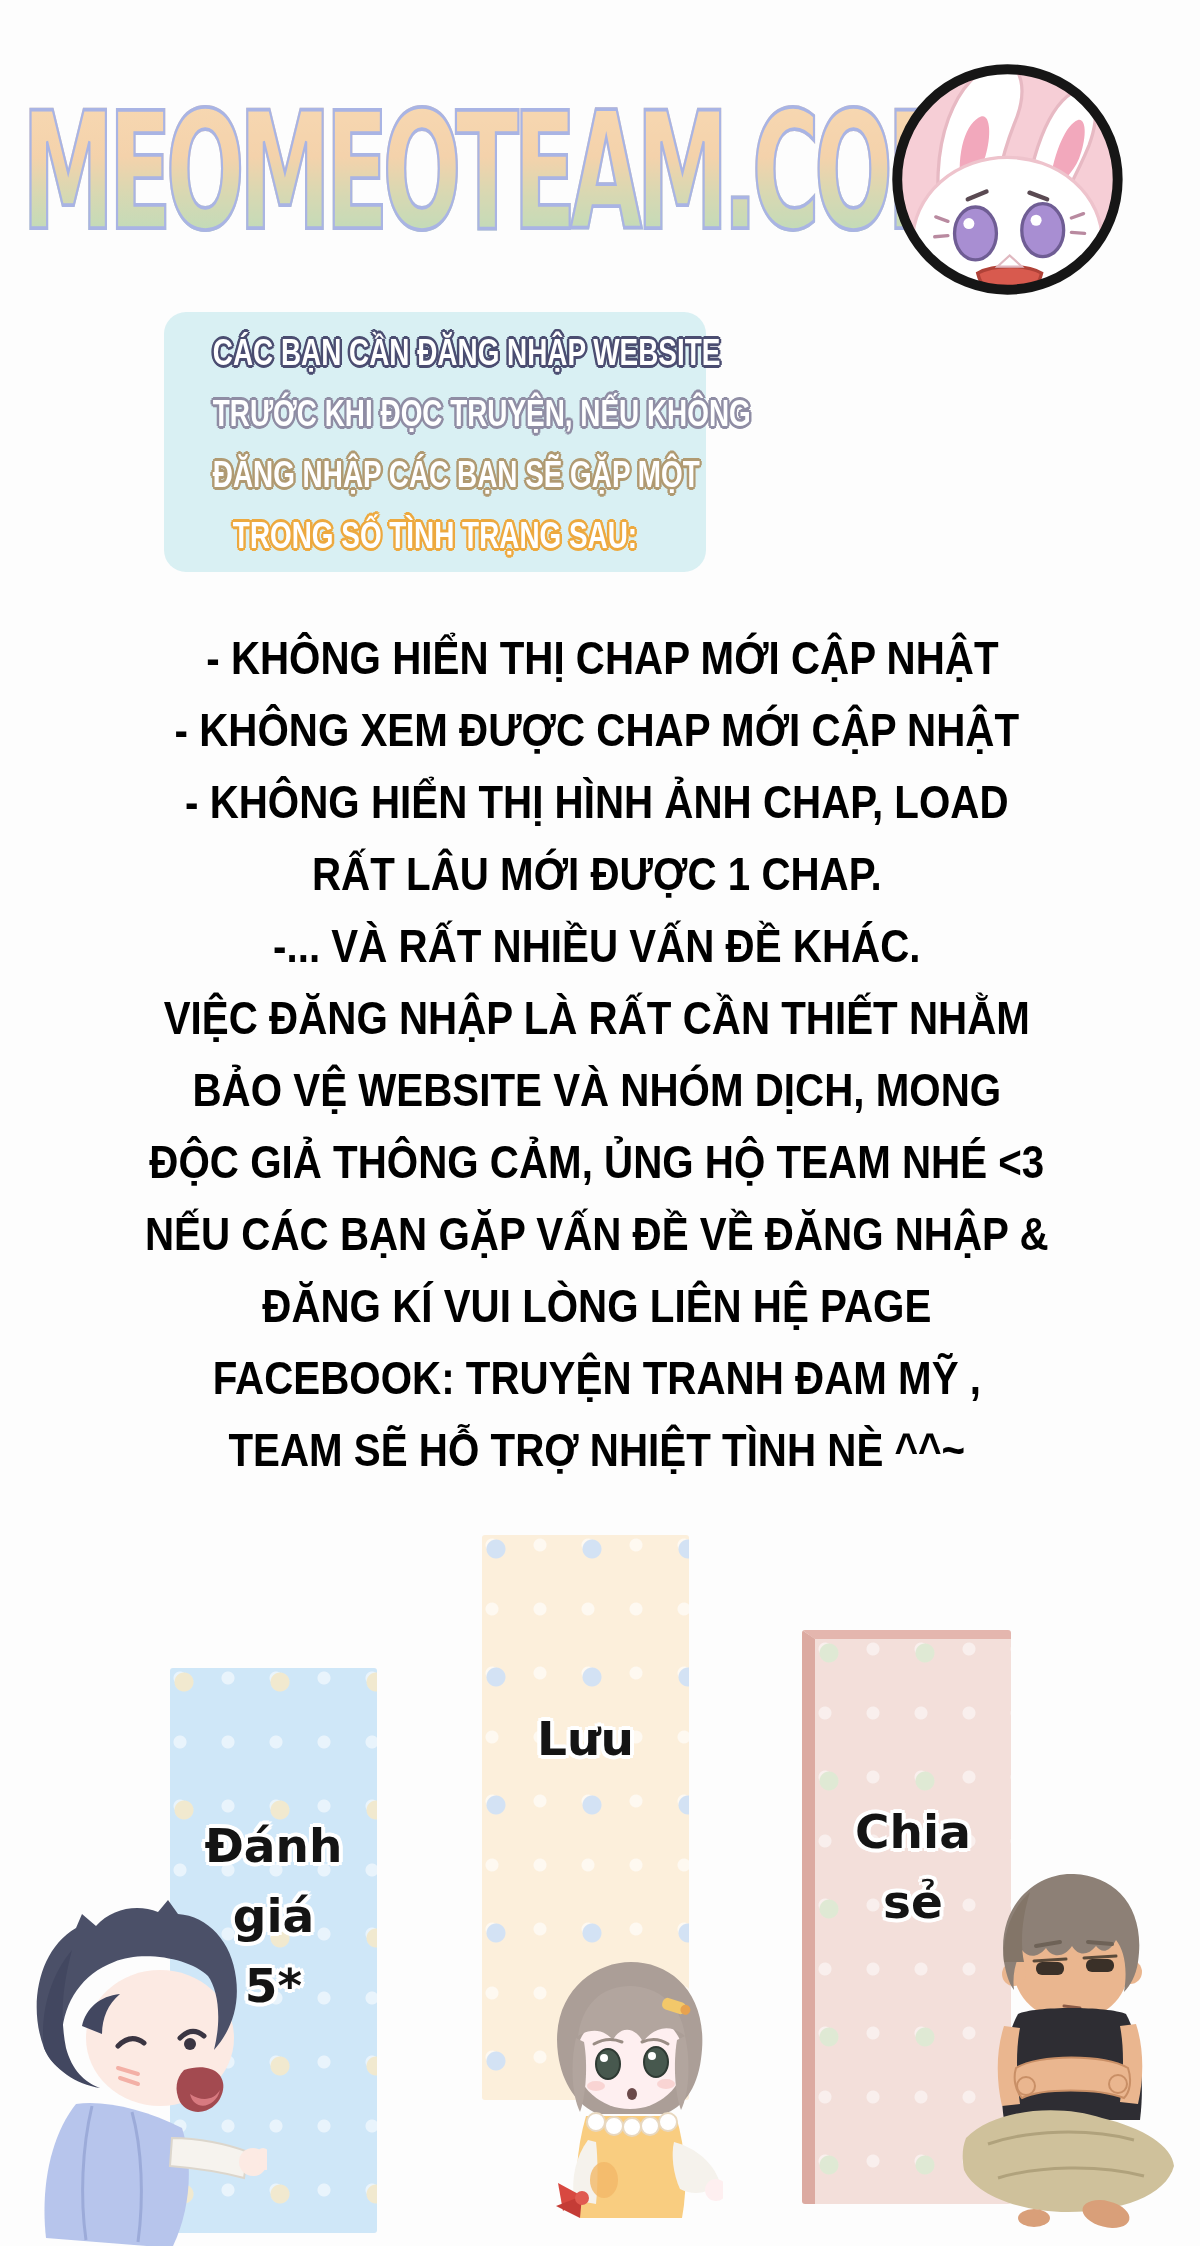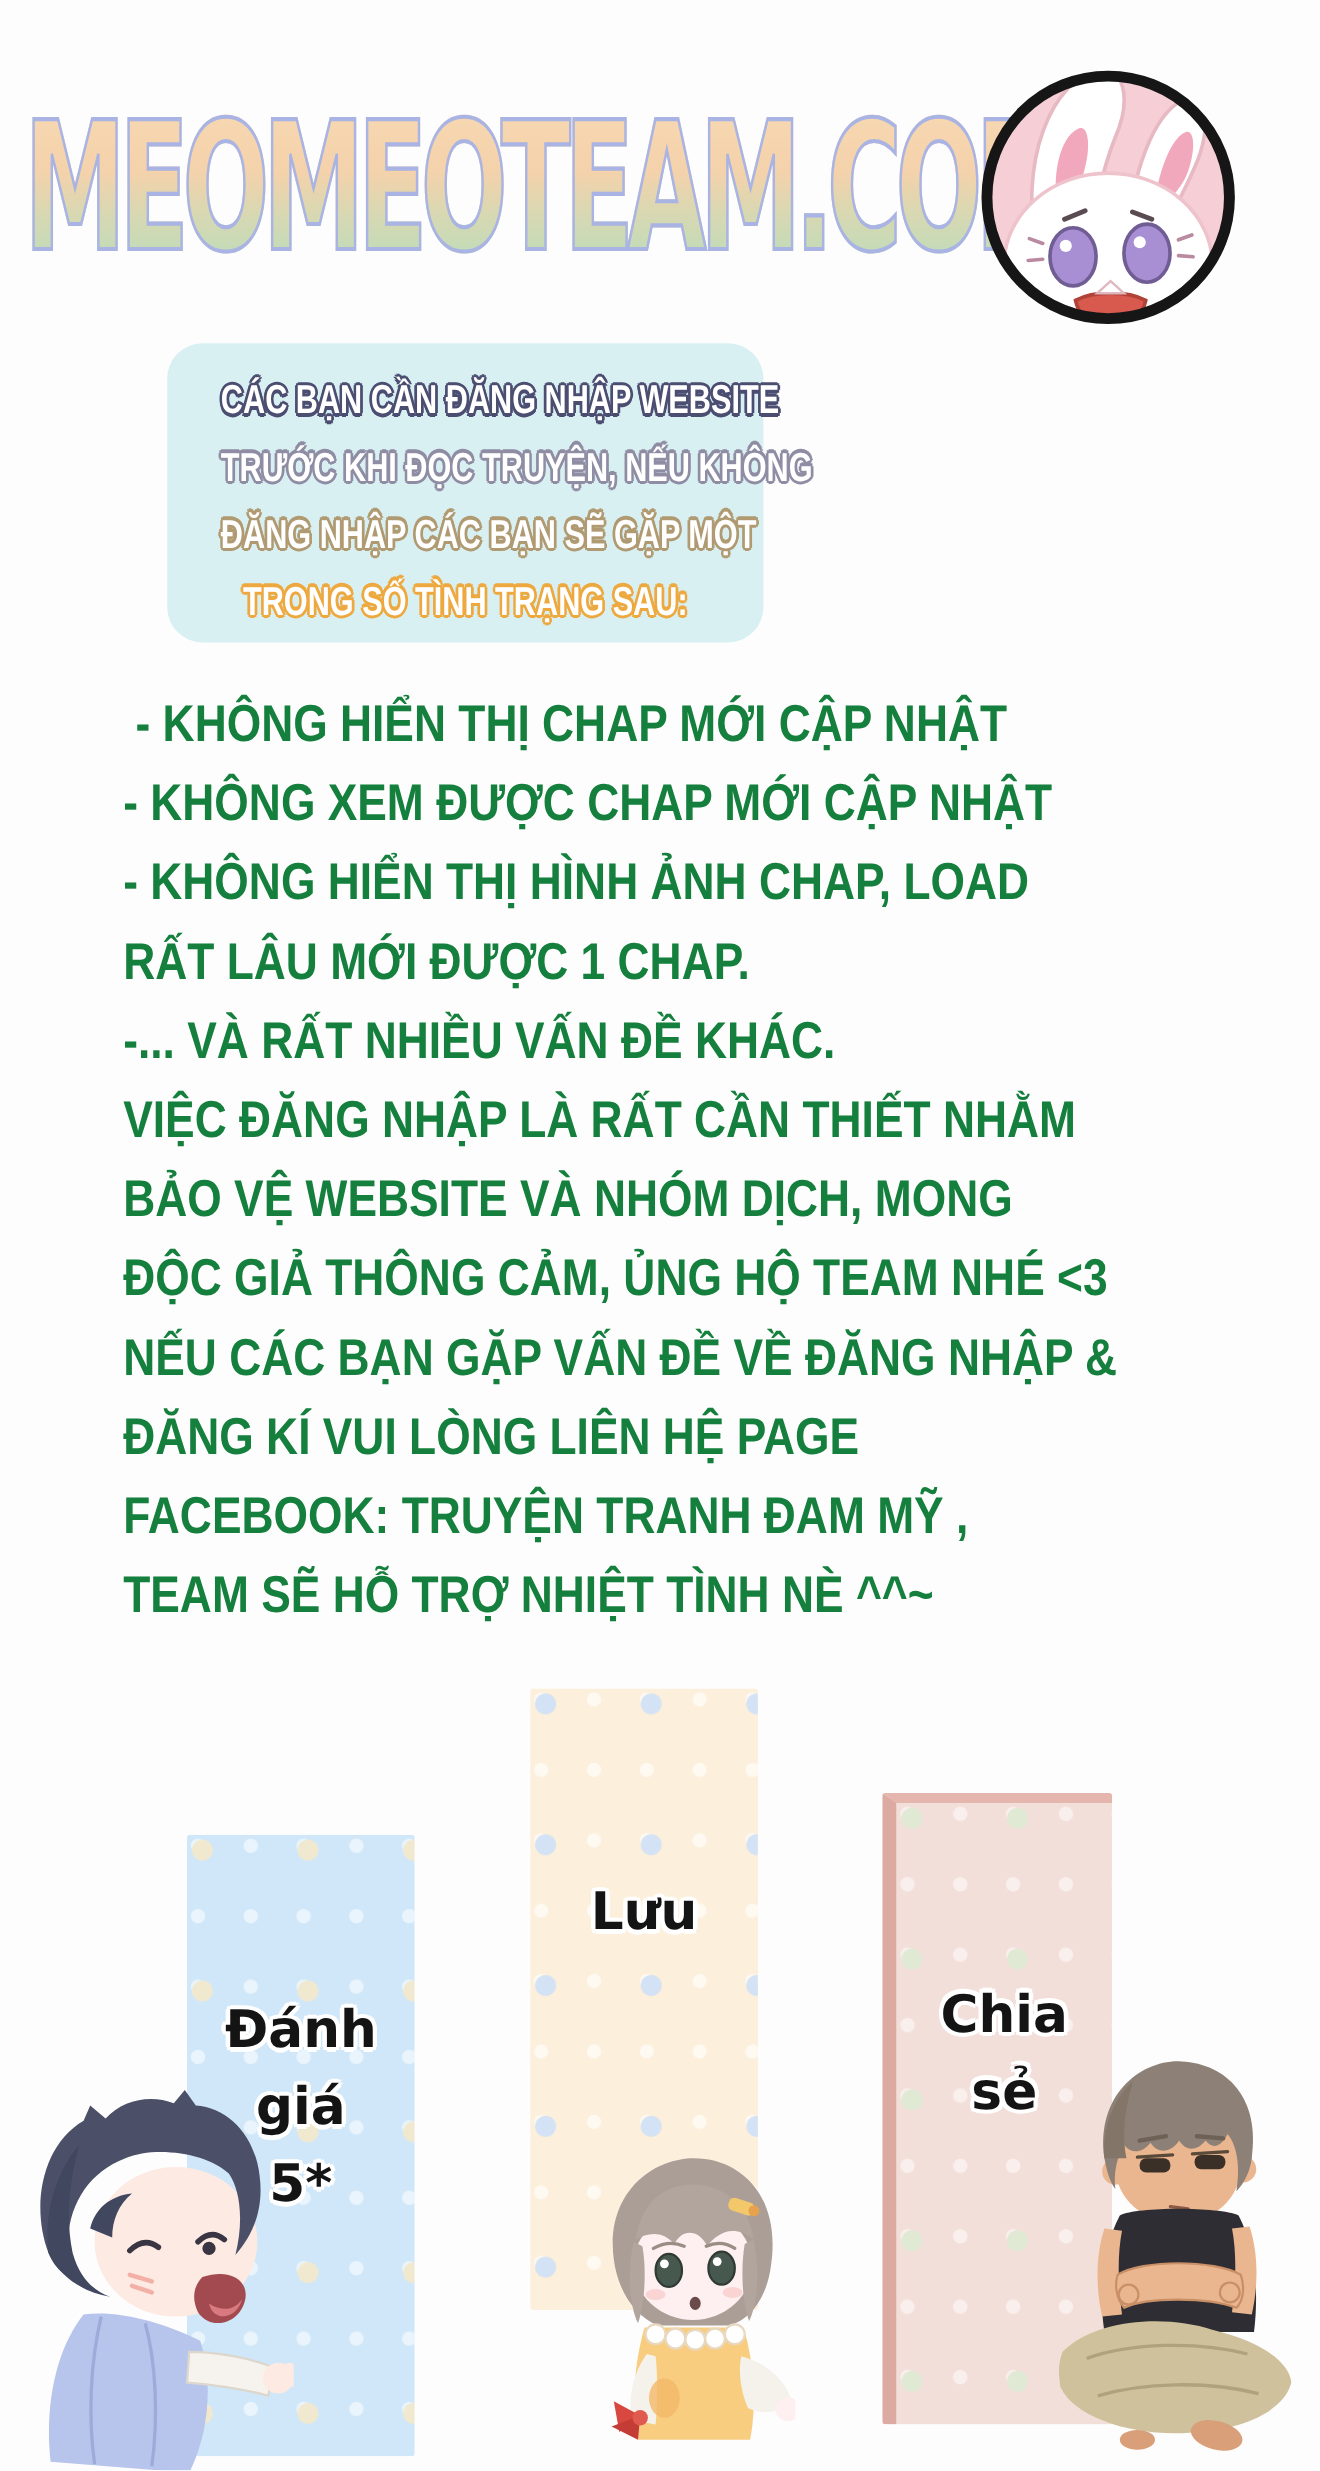--- a/index.html
+++ b/index.html
@@ -13,31 +13,31 @@
     transform:scale(.86,1.5);transform-origin:left center;white-space:nowrap;
     background:linear-gradient(180deg,#f8dab4 0%,#f4d2ab 42%,#d8d8b2 62%,#bcdcba 88%);
     -webkit-background-clip:text;background-clip:text;color:transparent;
     -webkit-text-stroke:2.5px #a9b4e4;
   }
 
   
   .mascot{position:absolute;left:884px;top:56px;width:248px;height:248px;}
 
   
-  .notice{position:absolute;left:152px;top:312px;width:542px;height:256px;background:#d9f0f3;border-radius:32px;
-          display:flex;flex-direction:column;justify-content:center;text-align:center;padding-top:16px;}
+  .notice{position:absolute;left:164px;top:312px;width:542px;height:256px;background:#d9f0f3;border-radius:22px;
+          display:flex;flex-direction:column;justify-content:center;text-align:center;padding-top:4px;}
   .notice-line{display:block;font-weight:bold;font-size:34px;line-height:61px;white-space:nowrap;
                transform:scale(.82,1.08);transform-origin:center;}
   .outline{color:#fff;text-shadow:
      3px 0 0 var(--oc),-3px 0 0 var(--oc),0 3px 0 var(--oc),0 -3px 0 var(--oc),
      2px 2px 0 var(--oc),-2px 2px 0 var(--oc),2px -2px 0 var(--oc),-2px -2px 0 var(--oc);}
   .ol-1{--oc:#4b4d71;} .ol-2{--oc:#8f8da4;} .ol-3{--oc:#b09a72;} .ol-4{--oc:#eda93f;}
 
   
-  .body-text{position:absolute;left:112px;top:622px;width:1010px;color:#15803d;font-weight:bold;}
+  .body-text{position:absolute;left:112px;top:622px;width:1010px;color:#000000;font-weight:bold;text-align:center;}
   .body-line{height:72px;line-height:72px;font-size:42px;white-space:pre;transform:scale(.96,1.12);
              transform-origin:left center;}
 
   
   .card{position:absolute;top:1627px;width:207px;height:565px;border-radius:3px;}
   .card-rate{left:170px;background-color:#cfe7f8;
     background-image:radial-gradient(circle at 14px 14px,#f1e9cf 0 9px,rgba(0,0,0,0) 10px),
                      radial-gradient(circle at 10px 10px,rgba(255,255,255,.55) 0 6px,rgba(0,0,0,0) 7px);
     background-size:96px 128px,48px 64px;margin-top:41px;}
   .card-save{left:482px;top:1535px;background-color:#fcefdb;

